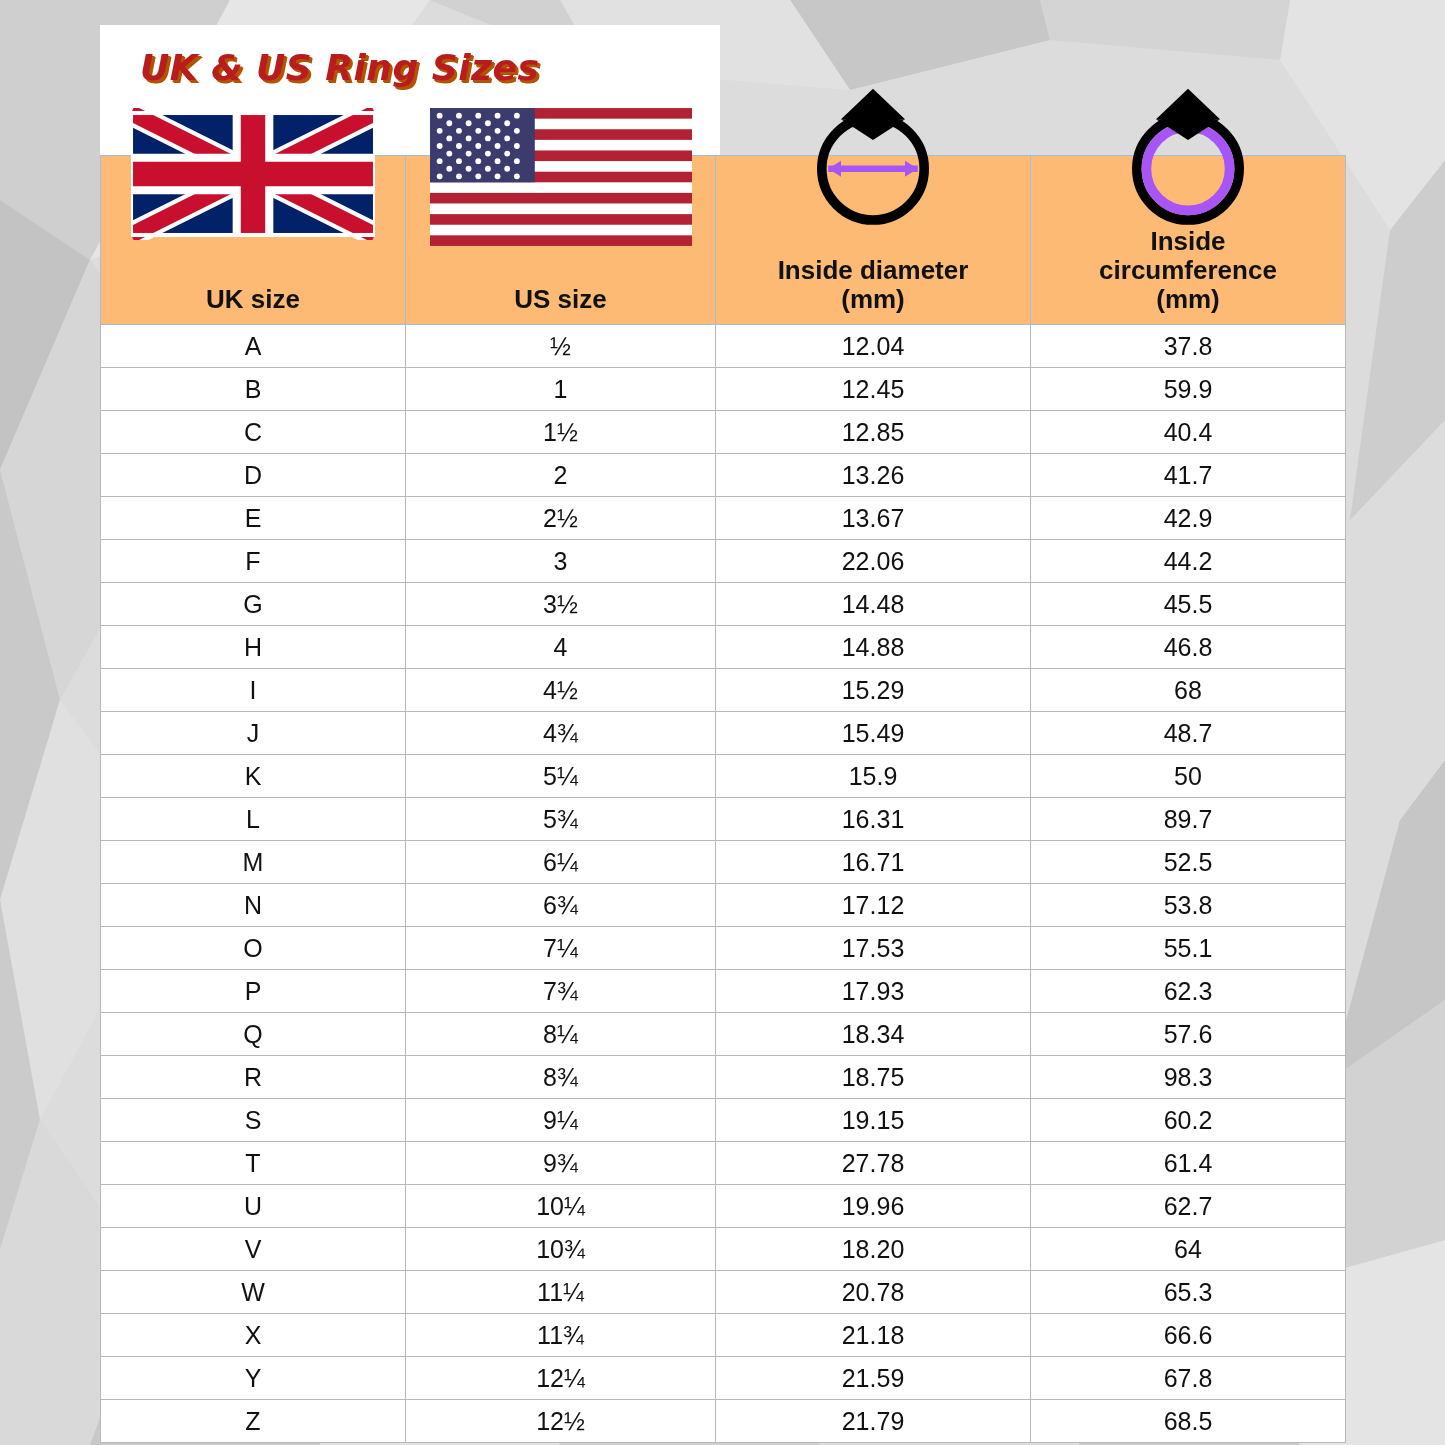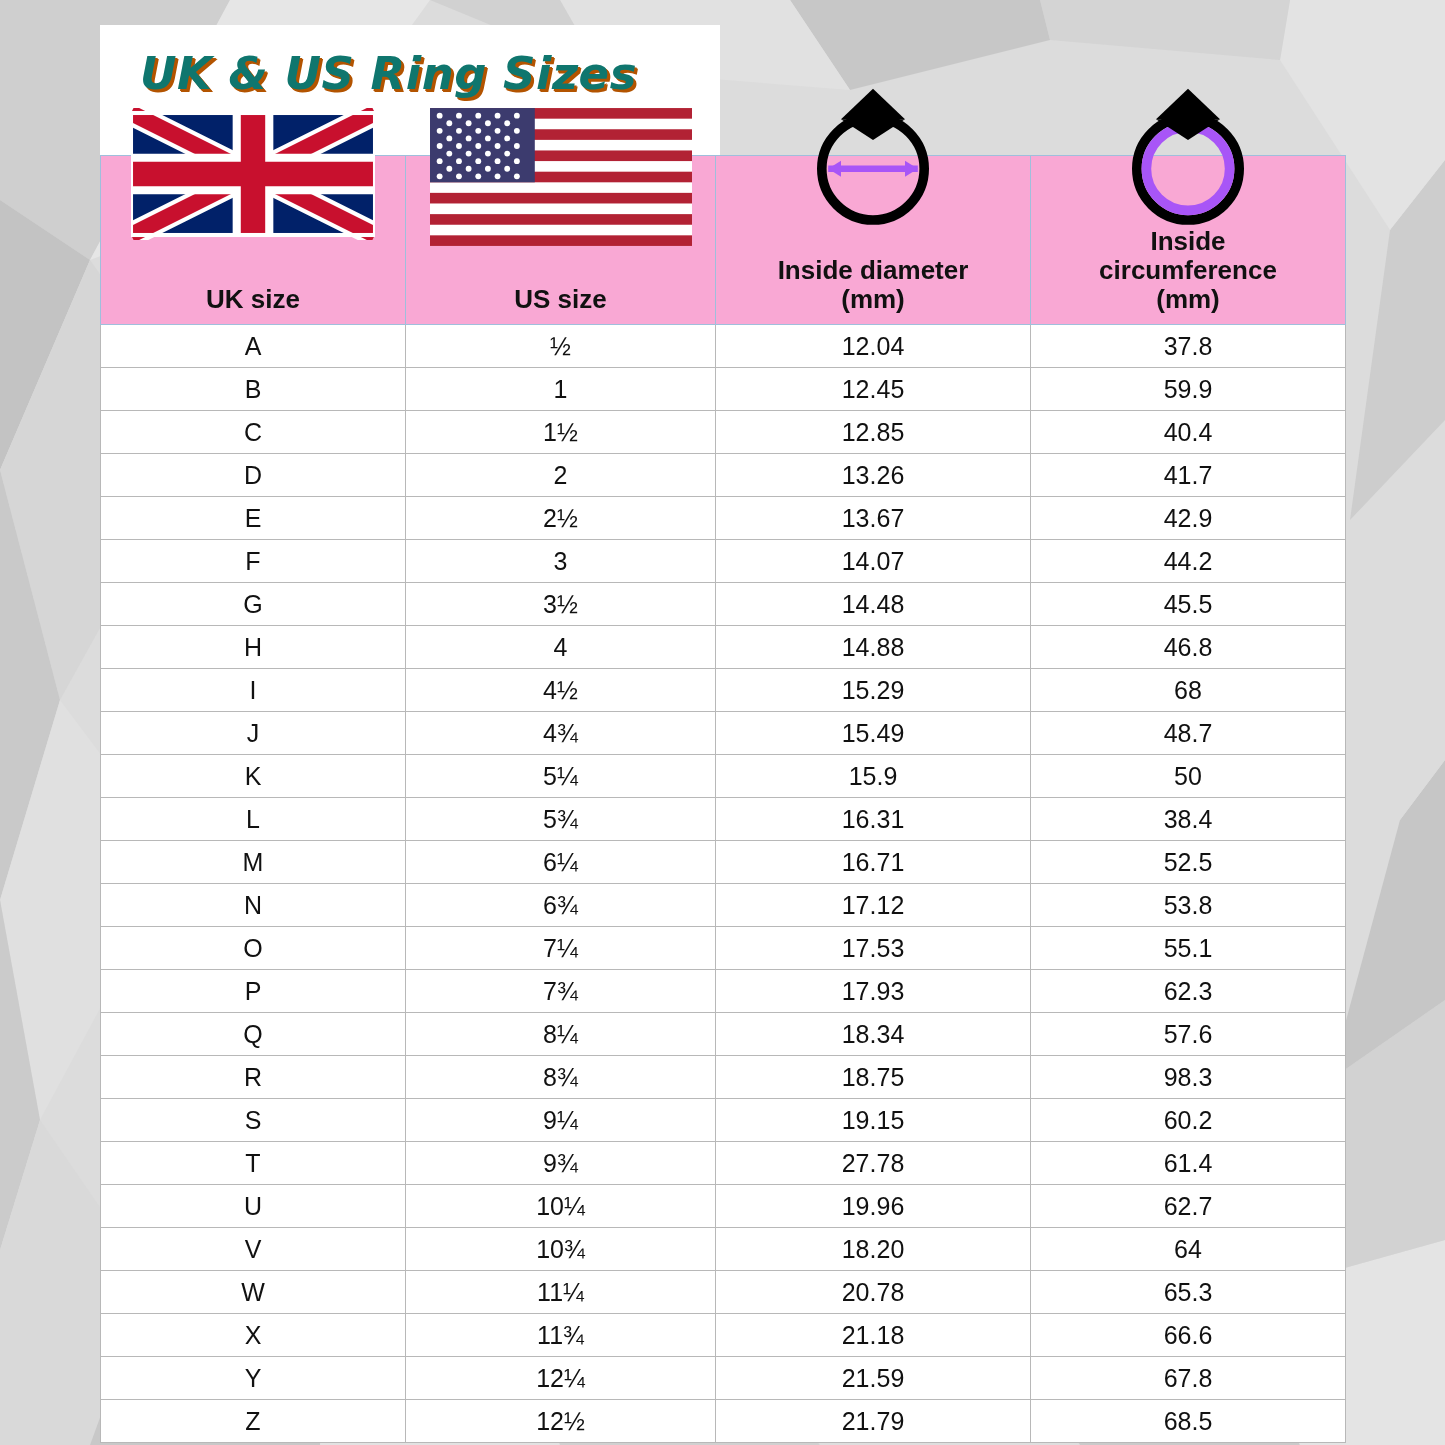--- a/index.html
+++ b/index.html
@@ -40,43 +40,43 @@
     height: 140px;
     background: #ffffff;
   }
   #title {
     position: absolute;
     left: 40px;
     top: 22px;
     font-family: "DejaVu Sans", sans-serif;
     font-weight: bold;
     font-style: italic;
-    font-size: 45px;
-    color: #0f766e;
+    font-size: 36px;
+    color: #b91c1c;
     letter-spacing: 0.5px;
     -webkit-text-stroke: 3px #ffffff;
     paint-order: stroke fill;
     text-shadow:
       2px 2px 0 #b35400,
       3px 3px 0 #b35400;
     white-space: nowrap;
   }
 
   
   table {
     position: absolute;
     left: 0;
     top: 130px;
     border-collapse: collapse;
     width: 1245px;
     background: #ffffff;
     table-layout: fixed;
   }
   thead th {
-    background: #f9a8d4;
+    background: #fdba74;
     border: 1px solid #9fbfdc;
     vertical-align: bottom;
     padding: 0;
     height: 168px;
   }
   .th-inner {
     display: flex;
     flex-direction: column;
     align-items: center;
     justify-content: flex-end;
@@ -324,21 +324,21 @@
         </tr>
         <tr>
           <td>E</td>
           <td>2½</td>
           <td>13.67</td>
           <td>42.9</td>
         </tr>
         <tr>
           <td>F</td>
           <td>3</td>
-          <td>14.07</td>
+          <td>22.06</td>
           <td>44.2</td>
         </tr>
         <tr>
           <td>G</td>
           <td>3½</td>
           <td>14.48</td>
           <td>45.5</td>
         </tr>
         <tr>
           <td>H</td>
@@ -361,21 +361,21 @@
         <tr>
           <td>K</td>
           <td>5¼</td>
           <td>15.9</td>
           <td>50</td>
         </tr>
         <tr>
           <td>L</td>
           <td>5¾</td>
           <td>16.31</td>
-          <td>38.4</td>
+          <td>89.7</td>
         </tr>
         <tr>
           <td>M</td>
           <td>6¼</td>
           <td>16.71</td>
           <td>52.5</td>
         </tr>
         <tr>
           <td>N</td>
           <td>6¾</td>

